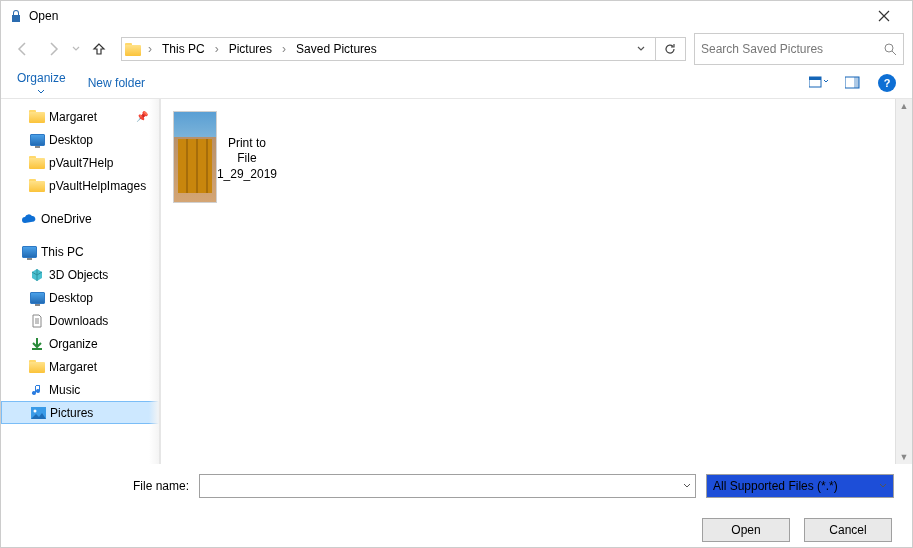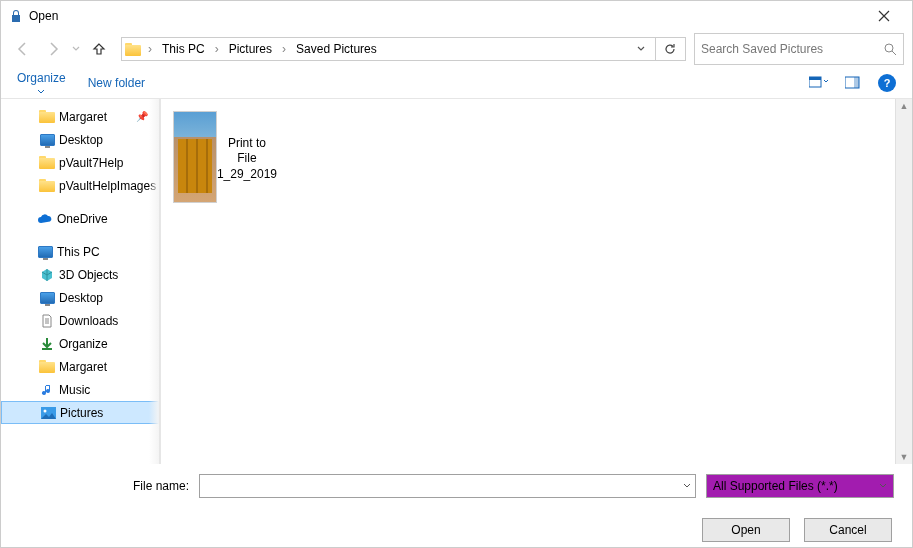--- a/index.html
+++ b/index.html
@@ -32,23 +32,23 @@
 .toolbar { height: 32px; display: flex; align-items: center; padding: 0 16px; border-bottom: 1px solid #e6e6e6; }
 .toolbar .tool-btn { color: #1465b7; display: flex; align-items: center; gap: 4px; cursor: pointer; margin-right: 22px; flex-direction: column;}
 .toolbar .spacer { flex: 1; }
 .toolbar .view-btn { width: 30px; height: 24px; display: flex; align-items: center; justify-content: center; color: #1465b7; margin-left: 4px; }
 .help-icon { width: 18px; height: 18px; border-radius: 50%; background: #0e6fd4; color: #fff; display: flex; align-items: center; justify-content: center; font-weight: bold; font-size: 11px; margin-left: 10px; }
 
 
 .bodysplit { display: flex; height: 365px; }
 .nav-tree { width: 158px; overflow: hidden; position: relative; padding-top: 6px; }
 .nav-tree::after { content:""; position: absolute; right:0; top:0; width:10px; height:100%; background: linear-gradient(to right, transparent, #f4f4f4); }
-.tree-item { display: flex; align-items: center; height: 23px; padding-left: 38px; gap: 4px; white-space: nowrap; }
+.tree-item { display: flex; align-items: center; height: 23px; padding-left: 28px; gap: 4px; white-space: nowrap; }
 .tree-item.selected { background: #cde8ff; border: 1px solid #7abdf7; }
-.tree-item.sectionhead { padding-left: 36px; margin-top: 10px; }
+.tree-item.sectionhead { padding-left: 20px; margin-top: 10px; }
 .tree-icon { width: 16px; height: 16px; display: flex; align-items: center; justify-content: center; }
 .pin { color: #888; font-size: 10px; margin-left: auto; margin-right: 10px; }
 
 
 .content { flex: 1; position: relative; display: flex; padding: 10px; align-items: flex-start; gap: 10px; }
 .scroll-gutter { position: absolute; right: 0; top: 0; bottom: 0; width: 17px; background: #f0f0f0; border-left: 1px solid #e0e0e0; display: flex; flex-direction: column; justify-content: space-between; align-items: center; padding: 2px 0; }
 .scroll-gutter .arrow { font-size: 9px; color: #888; }
 .file-item { width: 108px; display: flex; flex-direction: row; align-items: center; padding: 2px; }
 .file-thumb { width: 88px; height: 92px; position: relative; border: 1px solid #d0d0d0; background: #9ac4e6; overflow: hidden; }
 .file-thumb::before { content:""; position:absolute; inset:0; background:
@@ -63,21 +63,21 @@
 
 .vsplit { width: 2px; background: #e6e6e6; display: flex; align-items: flex-end; }
 .vsplit::after { content:""; width:8px; height:30px; }
 
 
 .bottom { padding: 10px 18px; }
 .filename-row { display: flex; align-items: center; gap: 10px; margin-bottom: 20px; }
 .filename-row label { width: 170px; text-align: right; color: #000; }
 .filename-input { flex: 1; height: 24px; border: 1px solid #a0a0a0; padding: 0 4px; position: relative; }
 .filename-input .drop { position: absolute; right: 4px; top: 50%; transform: translateY(-50%); color: #555; }
-.filetype-select { width: 188px; height: 24px; border: 1px solid #a0a0a0; display: flex; align-items: center; padding: 0 6px; background: #a21caf; }
+.filetype-select { width: 188px; height: 24px; border: 1px solid #a0a0a0; display: flex; align-items: center; padding: 0 6px; background: #1d4ed8; }
 .filetype-select .drop { margin-left: auto; color: #555; }
 .btn-row { display: flex; justify-content: flex-end; gap: 14px; padding-right: 2px; }
 .winbtn { width: 88px; height: 24px; border: 1px solid #a0a0a0; background: #e9e9e9; display: flex; align-items: center; justify-content: center; cursor: pointer; }
 
 
 .foldericon { width: 16px; height: 13px; position: relative; }
 .foldericon::before { content:""; position:absolute; top:0; left:0; width:7px; height:3px; background:#ffd86b; border-radius:1px 1px 0 0; }
 .foldericon::after { content:""; position:absolute; top:2px; left:0; right:0; bottom:0; background: linear-gradient(#ffe28a,#fbc33a); border-radius:1px; }
 
 

